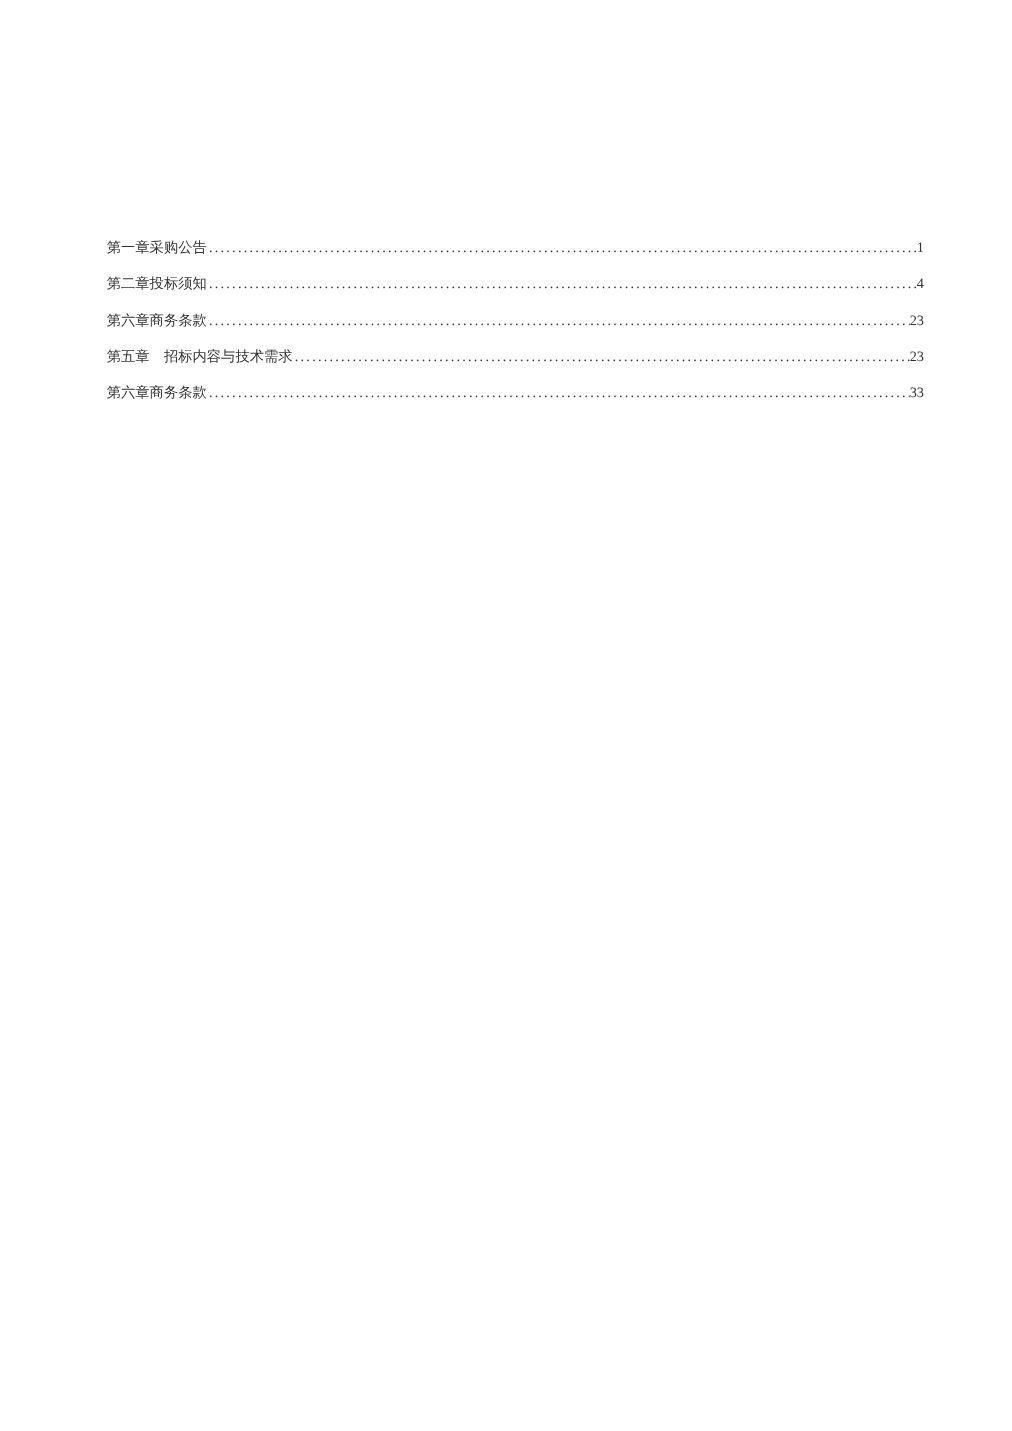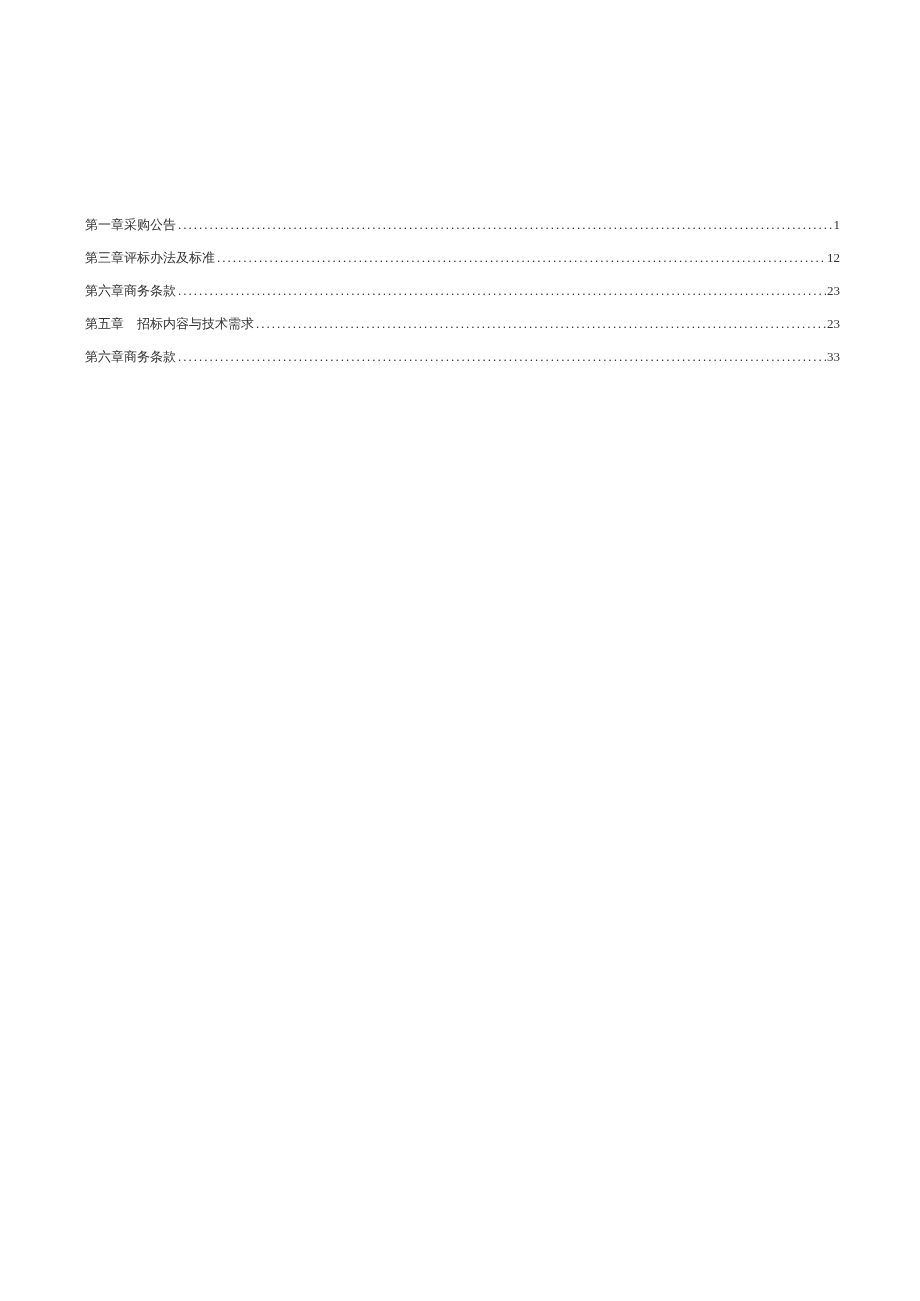--- a/index.html
+++ b/index.html
@@ -9,20 +9,21 @@
     }
     body {
       width: 920px;
       height: 1301px;
       background: #ffffff;
       font-family: "SimSun", "宋体", serif;
       position: relative;
     }
     .page {
       padding: 218px 80px 0 85px;
+      margin-left: 12px;
     }
     .toc-entry {
       display: flex;
       align-items: baseline;
       font-size: 13px;
       color: #333333;
       line-height: 1;
       margin-bottom: 20px;
       white-space: nowrap;
     }
@@ -47,23 +48,23 @@
 </head>
 <body>
 
 <div class="page">
   <div class="toc-entry">
     <span class="toc-title">第一章采购公告</span>
     <span class="toc-dots"></span>
     <span class="toc-page">1</span>
   </div>
   <div class="toc-entry">
-    <span class="toc-title">第三章评标办法及标准</span>
+    <span class="toc-title">第二章投标须知</span>
     <span class="toc-dots"></span>
-    <span class="toc-page">12</span>
+    <span class="toc-page">4</span>
   </div>
   <div class="toc-entry">
     <span class="toc-title">第六章商务条款</span>
     <span class="toc-dots"></span>
     <span class="toc-page">23</span>
   </div>
   <div class="toc-entry">
     <span class="toc-title">第五章　招标内容与技术需求</span>
     <span class="toc-dots"></span>
     <span class="toc-page">23</span>

